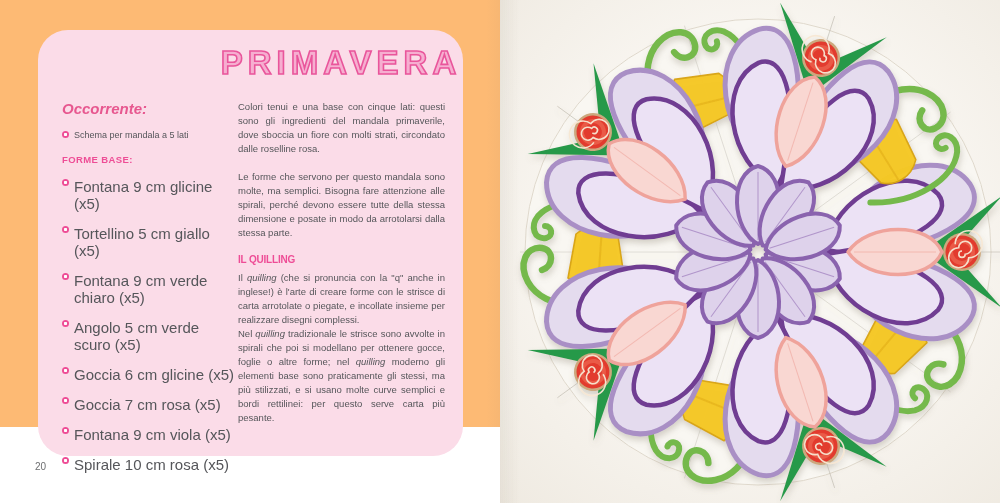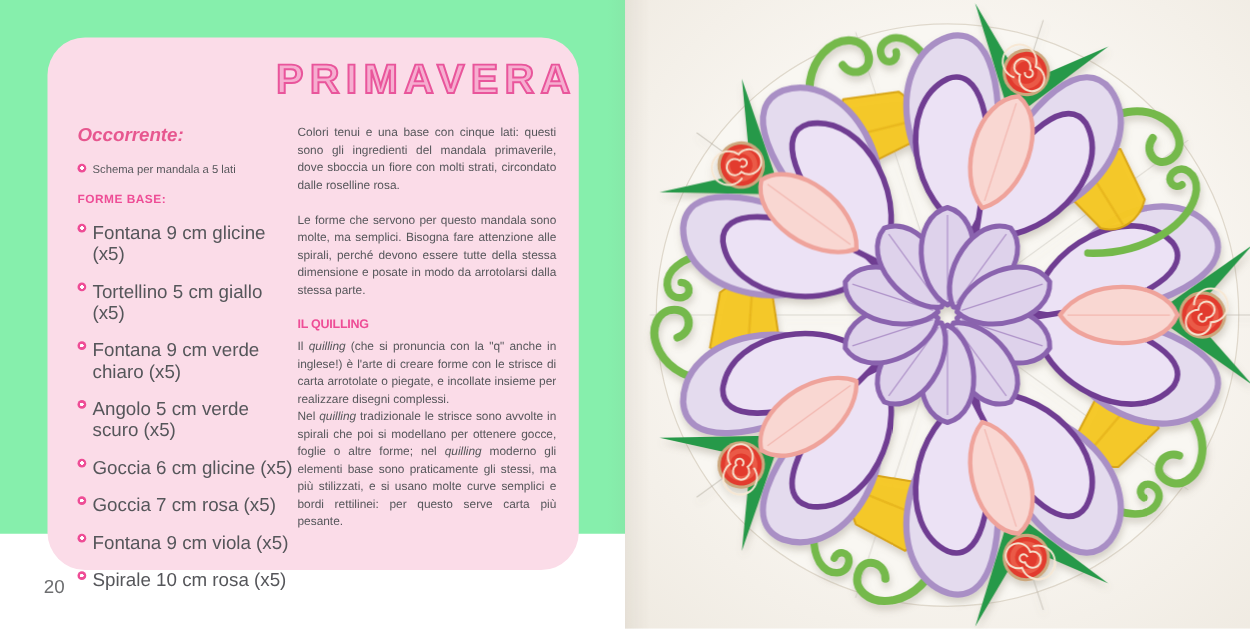--- a/index.html
+++ b/index.html
@@ -2,21 +2,21 @@
 <html style="--card-bg: #fbdce8; --accent-pink: #ee4d96; --script-pink: #e7578f; --title-fill: #f6aed0; --title-stroke: #e9559b; --body-text: #55565a; --page-number: #6d6e70; --plate: #faf8f3; --plate-edge: #ddd6c9; --pencil: #b2ada1; --lilac-fill: #e4dbee; --lilac-pale: #ece2f5; --lilac-edge: #a98fc5; --lilac-center: #ded2eb; --purple-mid: #8a63ae; --purple-deep: #6f3d92; --pink-fill: #f9d7d2; --pink-edge: #efa39b; --yellow: #f5c825; --yellow-dark: #d9a513; --green-light: #74b94c; --green-dark: #27994a; --rose-red: #e23b2e; --rose-mid: #f07057; --rose-line: #f7e7d3; --rose-base: #cca87e;"><head>
 <meta charset="utf-8">
 <style>
   * { margin:0; padding:0; box-sizing:border-box; }
   html,body { width:1000px; height:503px; overflow:hidden; background:#fff; }
   body { font-family:"Liberation Sans", sans-serif; }
 
   .spread { position:relative; width:1000px; height:503px; display:flex; }
 
   
-  .page-left { position:relative; width:500px; height:427px; background:#86efac; }
+  .page-left { position:relative; width:500px; height:427px; background:#fdba74; }
   .page-left::after { content:""; position:absolute; top:0; right:0; width:14px; height:100%;
       background:linear-gradient(270deg, rgba(130,115,95,.05), rgba(130,115,95,0)); }
 
   .card { position:absolute; left:38px; top:30px; width:425px; height:426px;
       background:var(--card-bg,#fbdce8); border-radius:30px; }
 
   .title { position:absolute; top:14px; left:178px; width:250px; text-align:center;
       font-size:33px; font-weight:bold; letter-spacing:5px;
       color:var(--title-fill,#f6aed0); -webkit-text-stroke:1.6px var(--title-stroke,#e9559b); }
 
@@ -40,21 +40,21 @@
       font-size:15px; color:var(--body-text,#55565a); margin-bottom:13px; }
 
   .body { font-size:9.5px; line-height:14px; text-align:justify;
       color:var(--body-text,#55565a); margin-bottom:14px; }
   .body.tight { margin-bottom:0; }
   .it { font-style:italic; }
 
   .quilling-heading { font-size:10px; font-weight:bold; 
       color:var(--accent-pink,#ee4d96); margin:10px 0 6px 0; letter-spacing:-.2px; }
 
-  .page-number { position:absolute; left:35px; top:461px; font-size:15px;
+  .page-number { position:absolute; left:35px; top:461px; font-size:10px;
       color:var(--page-number,#6d6e70);text-align:center; }
 
   
   .page-right { position:relative; width:500px; height:503px;
       background:radial-gradient(circle at 52% 46%, #f9f6f1 50%, #efeae1 100%); }
   .page-right::before { content:""; position:absolute; left:0; top:0; width:20px; height:100%;
       background:linear-gradient(90deg, rgba(120,108,90,.08), rgba(120,108,90,0)); z-index:2; }
   .mandala { position:absolute; inset:0; width:500px; height:503px; }
 </style>
 </head>

